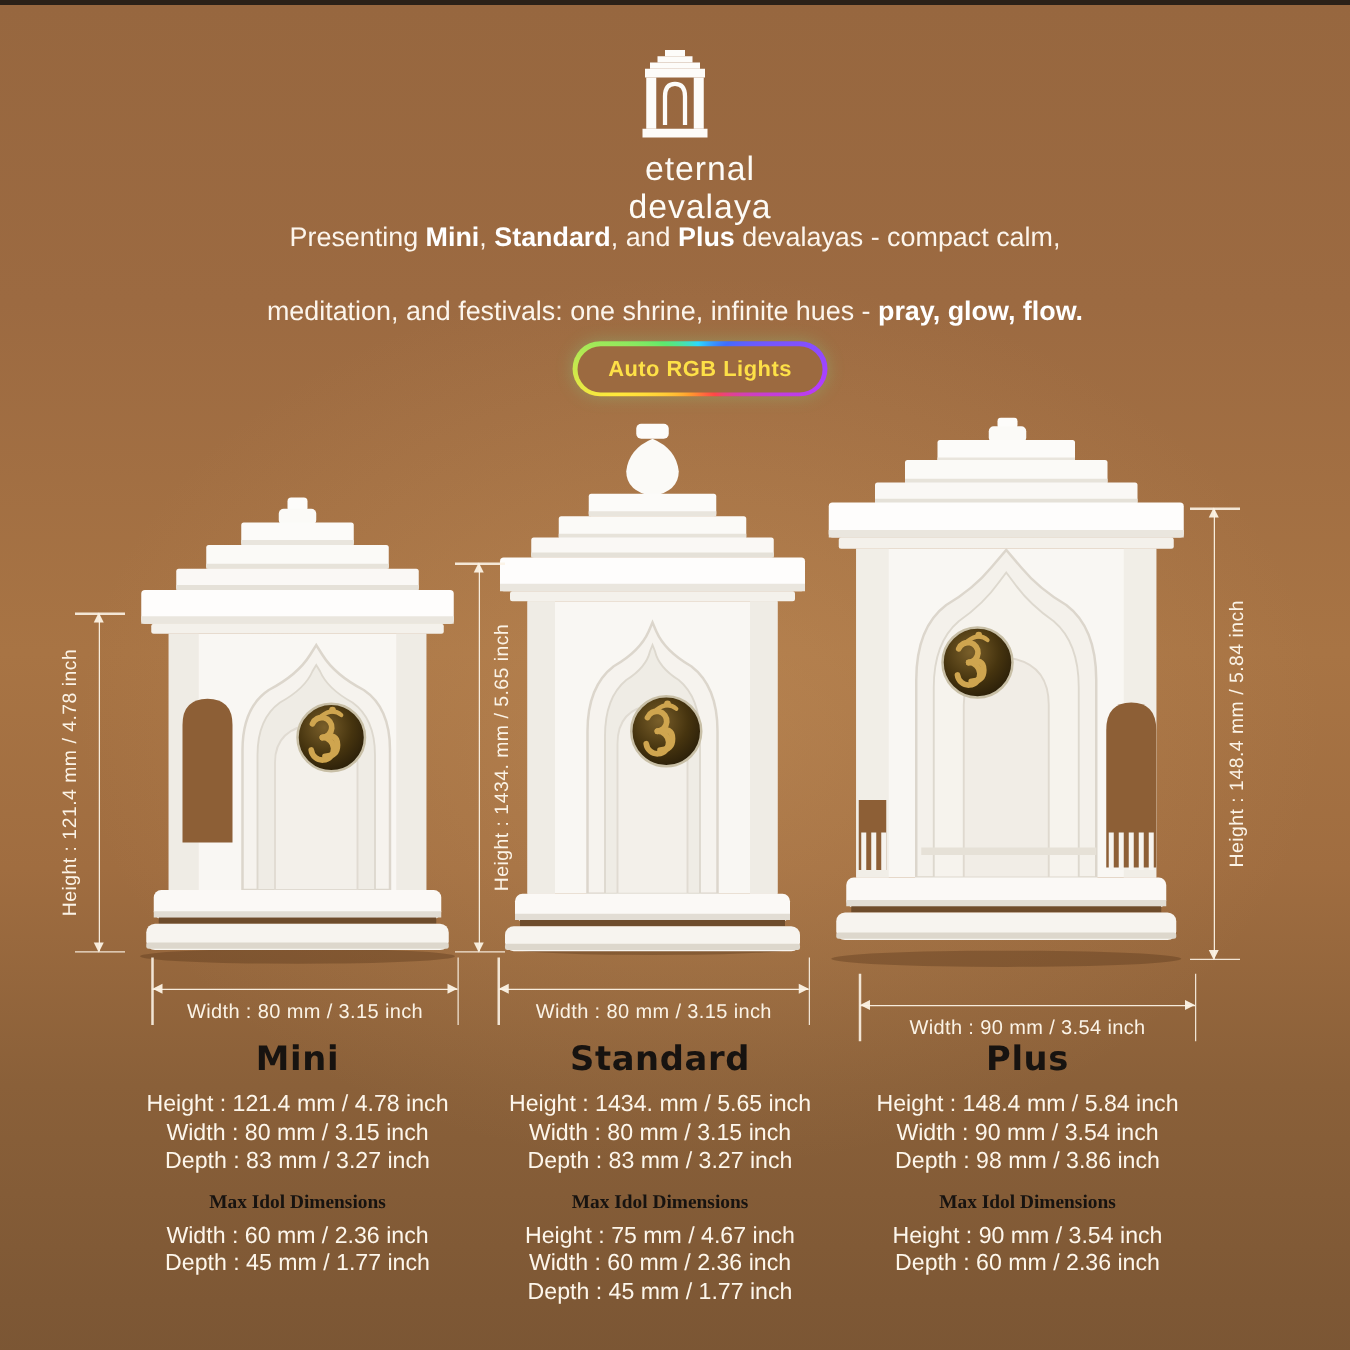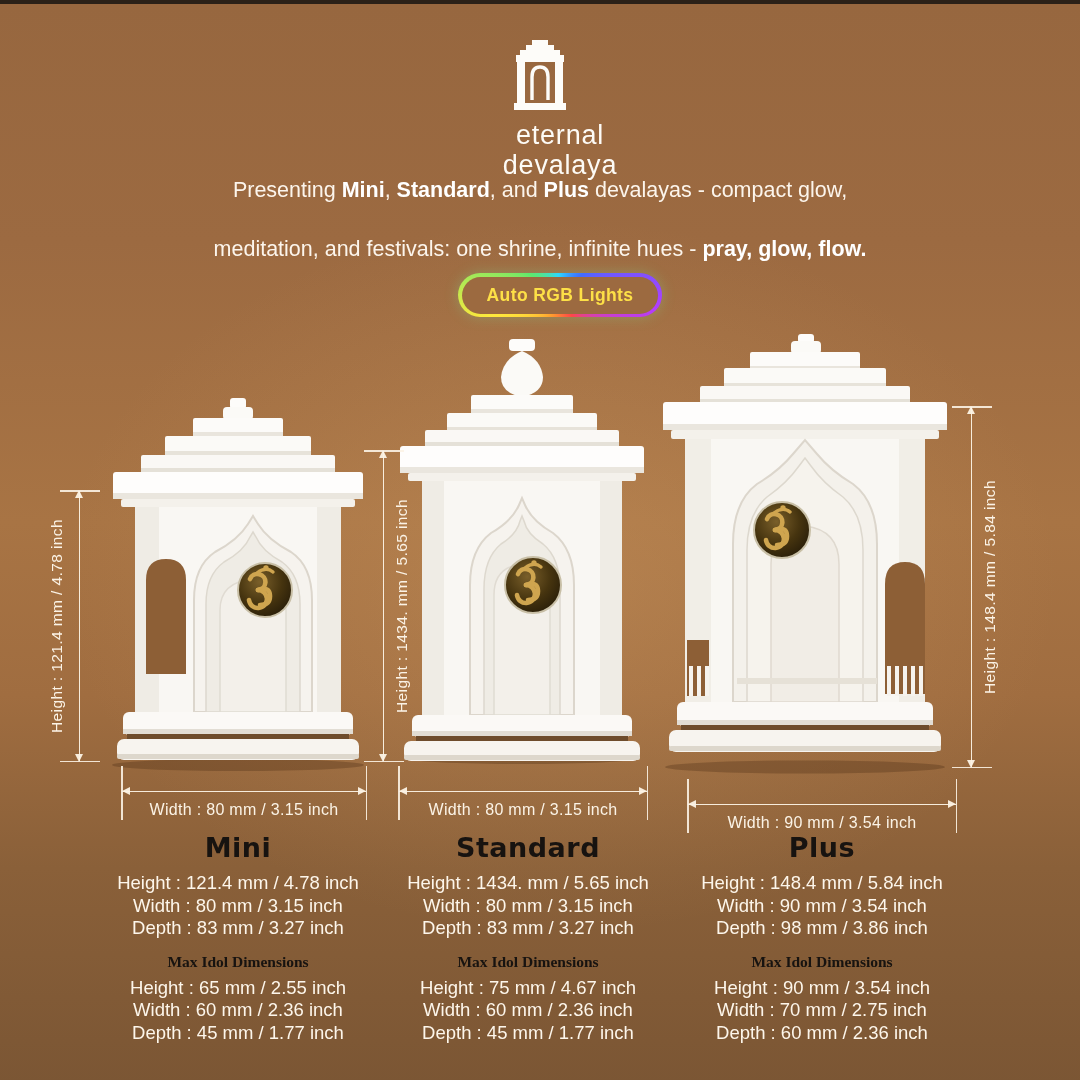--- a/index.html
+++ b/index.html
@@ -67,21 +67,21 @@
       <rect x="6" y="63" width="52" height="7"></rect>
     </g>
     <path d="M24,60 L24,37 Q24,27 32,27 Q40,27 40,37 L40,60" fill="none" stroke="#fdfcf9" stroke-width="3.4"></path>
   </svg>
   <div class="abs brand">
     <div>eternal</div>
     <div>devalaya</div>
   </div>
 
   <div class="abs intro">
-    <span>Presenting </span><b>Mini</b><span>, </span><b>Standard</b><span>, and </span><b>Plus</b><span> devalayas - compact glow,</span><br>
+    <span>Presenting </span><b>Mini</b><span>, </span><b>Standard</b><span>, and </span><b>Plus</b><span> devalayas - compact calm,</span><br>
     <br>
     <span>meditation, and festivals: one shrine, infinite hues - </span><b>pray, glow, flow.</b>
   </div>
 
   <div class="abs rgb-pill">
     <div class="rgb-pill-inner">Auto RGB Lights</div>
   </div>
 
   <svg class="abs" style="left:100px;top:390px;" width="275" height="378" viewBox="0 0 275 378">
     <defs>
@@ -260,21 +260,20 @@
 
   <div class="col" style="left:78px;top:828px;">
     <div class="pname">Mini</div>
     <div class="specs">
       <div>Height : 121.4 mm / 4.78 inch</div>
       <div>Width : 80 mm / 3.15 inch</div>
       <div>Depth : 83 mm / 3.27 inch</div>
     </div>
     <div class="maxtitle">Max Idol Dimensions</div>
     <div class="maxspecs">
-      <div>Height : 65 mm / 2.55 inch</div>
       <div>Width : 60 mm / 2.36 inch</div>
       <div>Depth : 45 mm / 1.77 inch</div>
     </div>
   </div>
 
   <div class="col" style="left:368px;top:828px;">
     <div class="pname">Standard</div>
     <div class="specs">
       <div>Height : 1434. mm / 5.65 inch</div>
       <div>Width : 80 mm / 3.15 inch</div>
@@ -291,18 +290,17 @@
   <div class="col" style="left:662px;top:828px;">
     <div class="pname">Plus</div>
     <div class="specs">
       <div>Height : 148.4 mm / 5.84 inch</div>
       <div>Width : 90 mm / 3.54 inch</div>
       <div>Depth : 98 mm / 3.86 inch</div>
     </div>
     <div class="maxtitle">Max Idol Dimensions</div>
     <div class="maxspecs">
       <div>Height : 90 mm / 3.54 inch</div>
-      <div>Width : 70 mm / 2.75 inch</div>
       <div>Depth : 60 mm / 2.36 inch</div>
     </div>
   </div>
 
 </div>
 
 </body></html>

